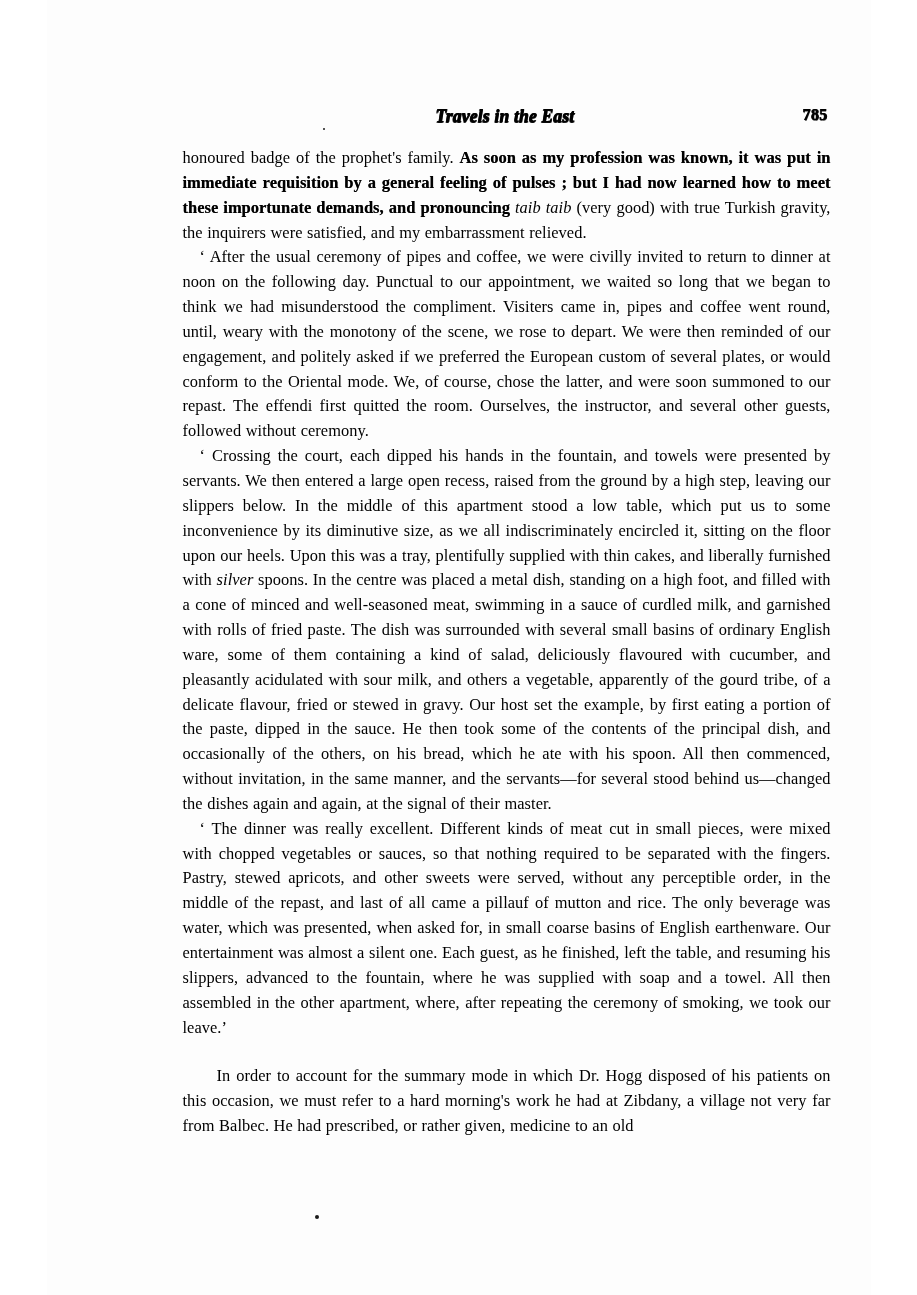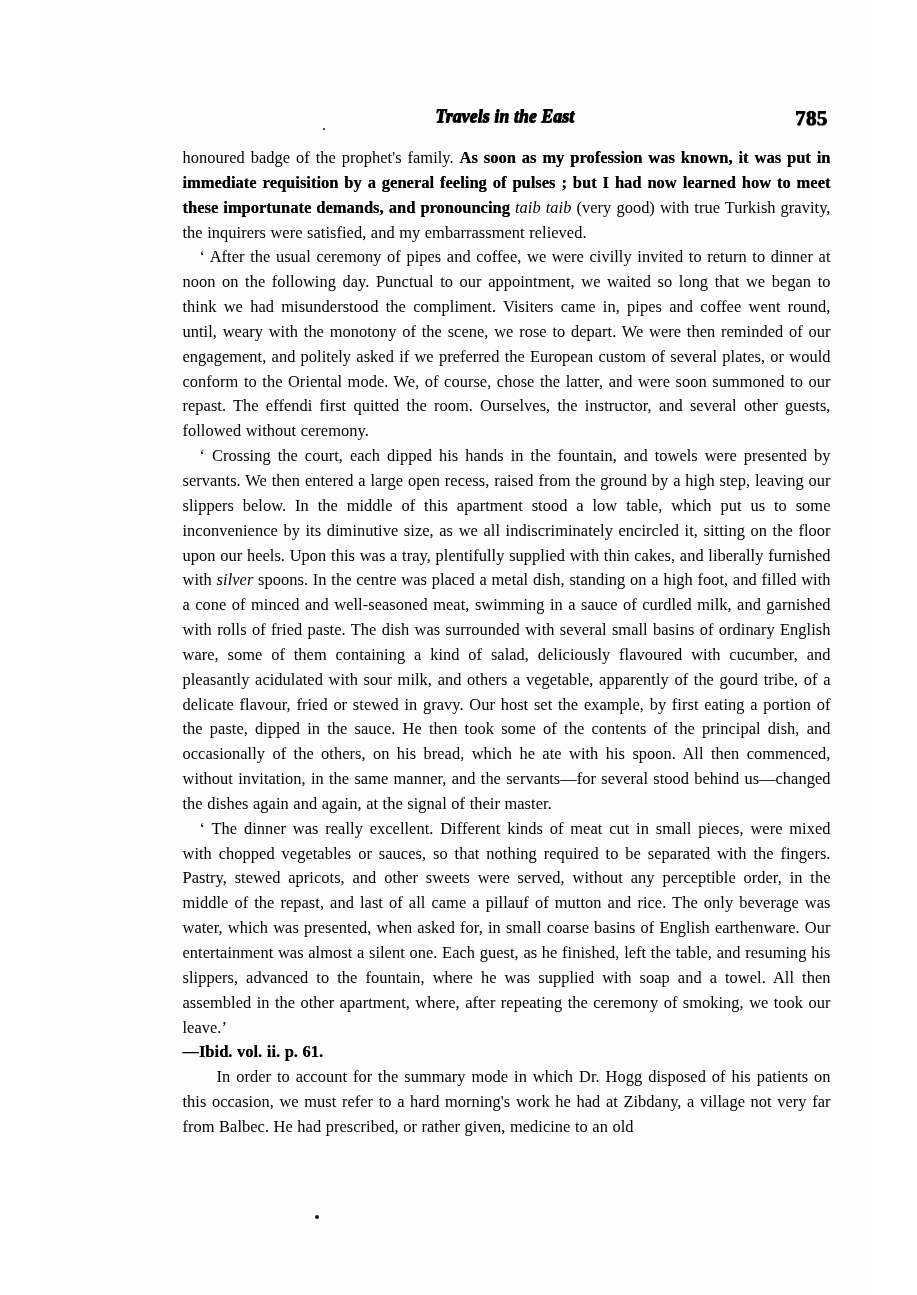--- a/index.html
+++ b/index.html
@@ -42,21 +42,21 @@
       -0.5px 0.4px 0 rgba(0,0,0,0.85),
       0.4px 0.7px 0 rgba(0,0,0,0.7),
       -0.3px -0.4px 0 rgba(0,0,0,0.6);
     filter: blur(0.22px) contrast(1.35);
   }
   .runhead-folio {
     position: absolute;
     right: 0;
     top: 0;
     font-weight: bold;
-    font-size: 21px;
+    font-size: 16px;
     letter-spacing: 0.3px;
     text-shadow:
       0.5px 0 0 rgba(0,0,0,0.9),
       -0.4px 0.3px 0 rgba(0,0,0,0.8),
       0.3px 0.6px 0 rgba(0,0,0,0.6);
     filter: blur(0.2px) contrast(1.3);
   }
 
   
   .column {
@@ -73,20 +73,21 @@
     text-justify: inter-word;
     word-spacing: 0.4px;
     letter-spacing: 0.05px;
     filter: blur(0.16px) contrast(1.22);
     font-family: Liberation Serif, serif;
   }
   p.para.runon { text-indent: 0; }
   p.para.quote { text-indent: 17px; }
   p.para.closing {
     text-indent: 34px;
+    margin-top: 24px;
   }
   p.para.cite {
     text-indent: 0;
     text-align: left;
   }
   .it { font-style: italic; }
 
   
   .heavy {
     font-weight: bold;
@@ -108,20 +109,19 @@
   <div class="runhead">
     <span class="runhead-title">Travels in the East</span>
     <span class="runhead-folio">785</span>
   </div>
 
   <div class="column" id="text-column">
       <p class="para runon"><span>honoured badge of the prophet's family. </span><span class="heavy">As soon as my profession was known, it was put in immediate requisition by a general feeling of pulses ; but I had now learned how to meet these importunate demands, and pronouncing </span><span class="it">taib taib</span><span> (very good) with true Turkish gravity, the inquirers were satisfied, and my embarrassment relieved.</span></p>
       <p class="para quote"><span>‘ After the usual ceremony of pipes and coffee, we were civilly invited to return to dinner at noon on the following day. Punctual to our appointment, we waited so long that we began to think we had misunderstood the compliment. Visiters came in, pipes and coffee went round, until, weary with the monotony of the scene, we rose to depart. We were then reminded of our engagement, and politely asked if we preferred the European custom of several plates, or would conform to the Oriental mode. We, of course, chose the latter, and were soon summoned to our repast. The effendi first quitted the room. Ourselves, the instructor, and several other guests, followed without ceremony.</span></p>
       <p class="para quote"><span>‘ Crossing the court, each dipped his hands in the fountain, and towels were presented by servants. We then entered a large open recess, raised from the ground by a high step, leaving our slippers below. In the middle of this apartment stood a low table, which put us to some inconvenience by its diminutive size, as we all indiscriminately encircled it, sitting on the floor upon our heels. Upon this was a tray, plentifully supplied with thin cakes, and liberally furnished with </span><span class="it">silver</span><span> spoons. In the centre was placed a metal dish, standing on a high foot, and filled with a cone of minced and well-seasoned meat, swimming in a sauce of curdled milk, and garnished with rolls of fried paste. The dish was surrounded with several small basins of ordinary English ware, some of them containing a kind of salad, deliciously flavoured with cucumber, and pleasantly acidulated with sour milk, and others a vegetable, apparently of the gourd tribe, of a delicate flavour, fried or stewed in gravy. Our host set the example, by first eating a portion of the paste, dipped in the sauce. He then took some of the contents of the principal dish, and occasionally of the others, on his bread, which he ate with his spoon. All then commenced, without invitation, in the same manner, and the servants—for several stood behind us—changed the dishes again and again, at the signal of their master.</span></p>
       <p class="para quote"><span>‘ The dinner was really excellent. Different kinds of meat cut in small pieces, were mixed with chopped vegetables or sauces, so that nothing required to be separated with the fingers. Pastry, stewed apricots, and other sweets were served, without any perceptible order, in the middle of the repast, and last of all came a pillauf of mutton and rice. The only beverage was water, which was presented, when asked for, in small coarse basins of English earthenware. Our entertainment was almost a silent one. Each guest, as he finished, left the table, and resuming his slippers, advanced to the fountain, where he was supplied with soap and a towel. All then assembled in the other apartment, where, after repeating the ceremony of smoking, we took our leave.’</span></p>
-      <p class="para cite"><span class="heavy">—Ibid. vol. ii. p. 61.</span></p>
       <p class="para closing"><span>In order to account for the summary mode in which Dr. Hogg disposed of his patients on this occasion, we must refer to a hard morning's work he had at Zibdany, a village not very far from Balbec. He had prescribed, or rather given, medicine to an old</span></p>
     </div>
 
   <div class="speck" style="left:268px; top:1215px; width:4px; height:4px;"></div>
   <div class="speck" style="left:276px; top:128px; width:2px; height:2px;"></div>
 
 </div>
 
 </body></html>

